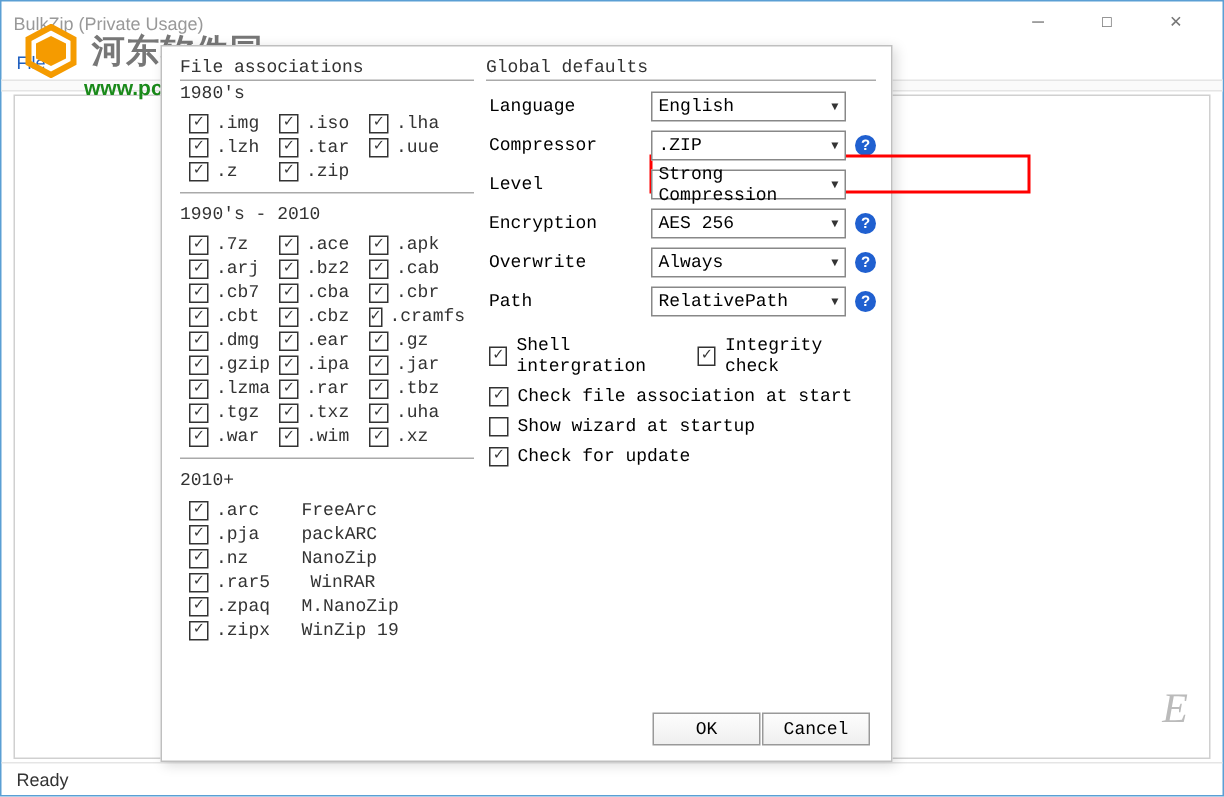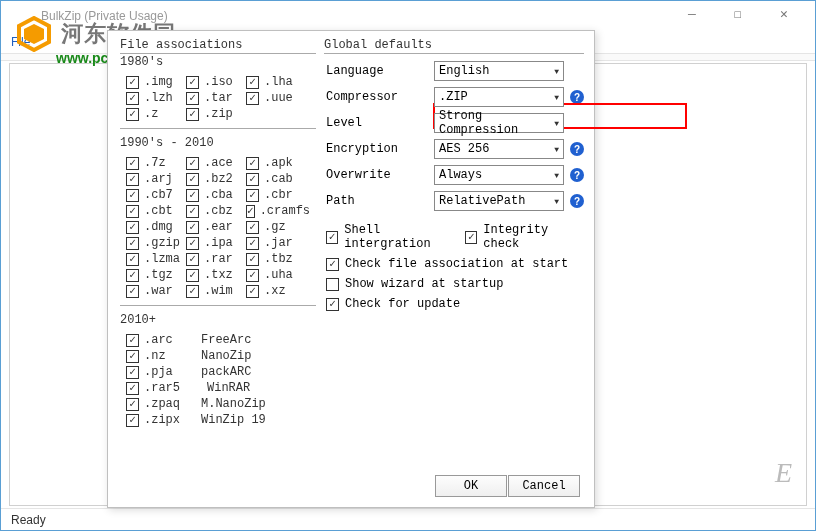--- a/index.html
+++ b/index.html
@@ -1,20 +1,20 @@
 <!DOCTYPE html>
 <html><head>
 <meta charset="utf-8">
 <style>
 * { box-sizing: border-box; margin: 0; padding: 0; }
 body { font-family: "SimSun", "NSimSun", "Courier New", monospace; font-size: 12px; background: #fff; width: 816px; height: 531px; position: relative; overflow: hidden; }
 
 
 .main-window { position: absolute; top: 0; left: 0; width: 816px; height: 531px; border: 1px solid #5a9fd4; background: #fff; }
-.main-titlebar { height: 30px; display: flex; align-items: center; padding: 0 8px; margin-left: 32px; }
+.main-titlebar { height: 30px; display: flex; align-items: center; padding: 0 8px; }
 .main-title { color: #999; font-size: 12px; font-family: Tahoma, sans-serif; }
 .main-controls { margin-left: auto; display: flex; }
 .main-controls span { width: 46px; height: 30px; display: flex; align-items: center; justify-content: center; color: #777; font-size: 13px; margin-top: -4px; }
 .main-menubar { height: 22px; padding: 0 10px; display: flex; align-items: center; }
 .main-menubar span { color: #2060c0; font-family: Tahoma, sans-serif; font-size: 12px; }
 .main-toolbar { height: 8px; border-top: 1px solid #e5e5e5; border-bottom: 1px solid #e5e5e5; background: #fafafa; }
 .main-content { position: absolute; top: 62px; left: 8px; right: 8px; bottom: 24px; border: 1px solid #d0d0d0; background: #fff; }
 .main-status { position: absolute; bottom: 0; left: 0; right: 0; height: 22px; border-top: 1px solid #e5e5e5; display: flex; align-items: center; padding: 0 10px; font-family: Tahoma, sans-serif; color: #333; }
 
 
@@ -263,27 +263,27 @@
       <div class="group">
         <div class="group-title" style="border:none;">2010+</div>
         <div class="cb-grid" id="g2010">
             <div class="cb-item wide">
               <span class="cb-box checked"></span>
               <span class="lbl" style="display: inline-block; width: 45px;">.arc</span>
               <span class="lbl2" style="margin-left: 12px;">FreeArc</span>
             </div>
             <div class="cb-item wide">
               <span class="cb-box checked"></span>
+              <span class="lbl" style="display: inline-block; width: 45px;">.pja</span>
+              <span class="lbl2" style="margin-left: 12px;">packARC</span>
+            </div>
+            <div class="cb-item wide">
+              <span class="cb-box checked"></span>
               <span class="lbl" style="display: inline-block; width: 45px;">.nz</span>
               <span class="lbl2" style="margin-left: 12px;">NanoZip</span>
-            </div>
-            <div class="cb-item wide">
-              <span class="cb-box checked"></span>
-              <span class="lbl" style="display: inline-block; width: 45px;">.pja</span>
-              <span class="lbl2" style="margin-left: 12px;">packARC</span>
             </div>
             <div class="cb-item wide">
               <span class="cb-box checked"></span>
               <span class="lbl" style="display: inline-block; width: 45px;">.rar5</span>
               <span class="lbl2" style="margin-left: 18px;">WinRAR</span>
             </div>
             <div class="cb-item wide">
               <span class="cb-box checked"></span>
               <span class="lbl" style="display: inline-block; width: 45px;">.zpaq</span>
               <span class="lbl2" style="margin-left: 12px;">M.NanoZip</span>

